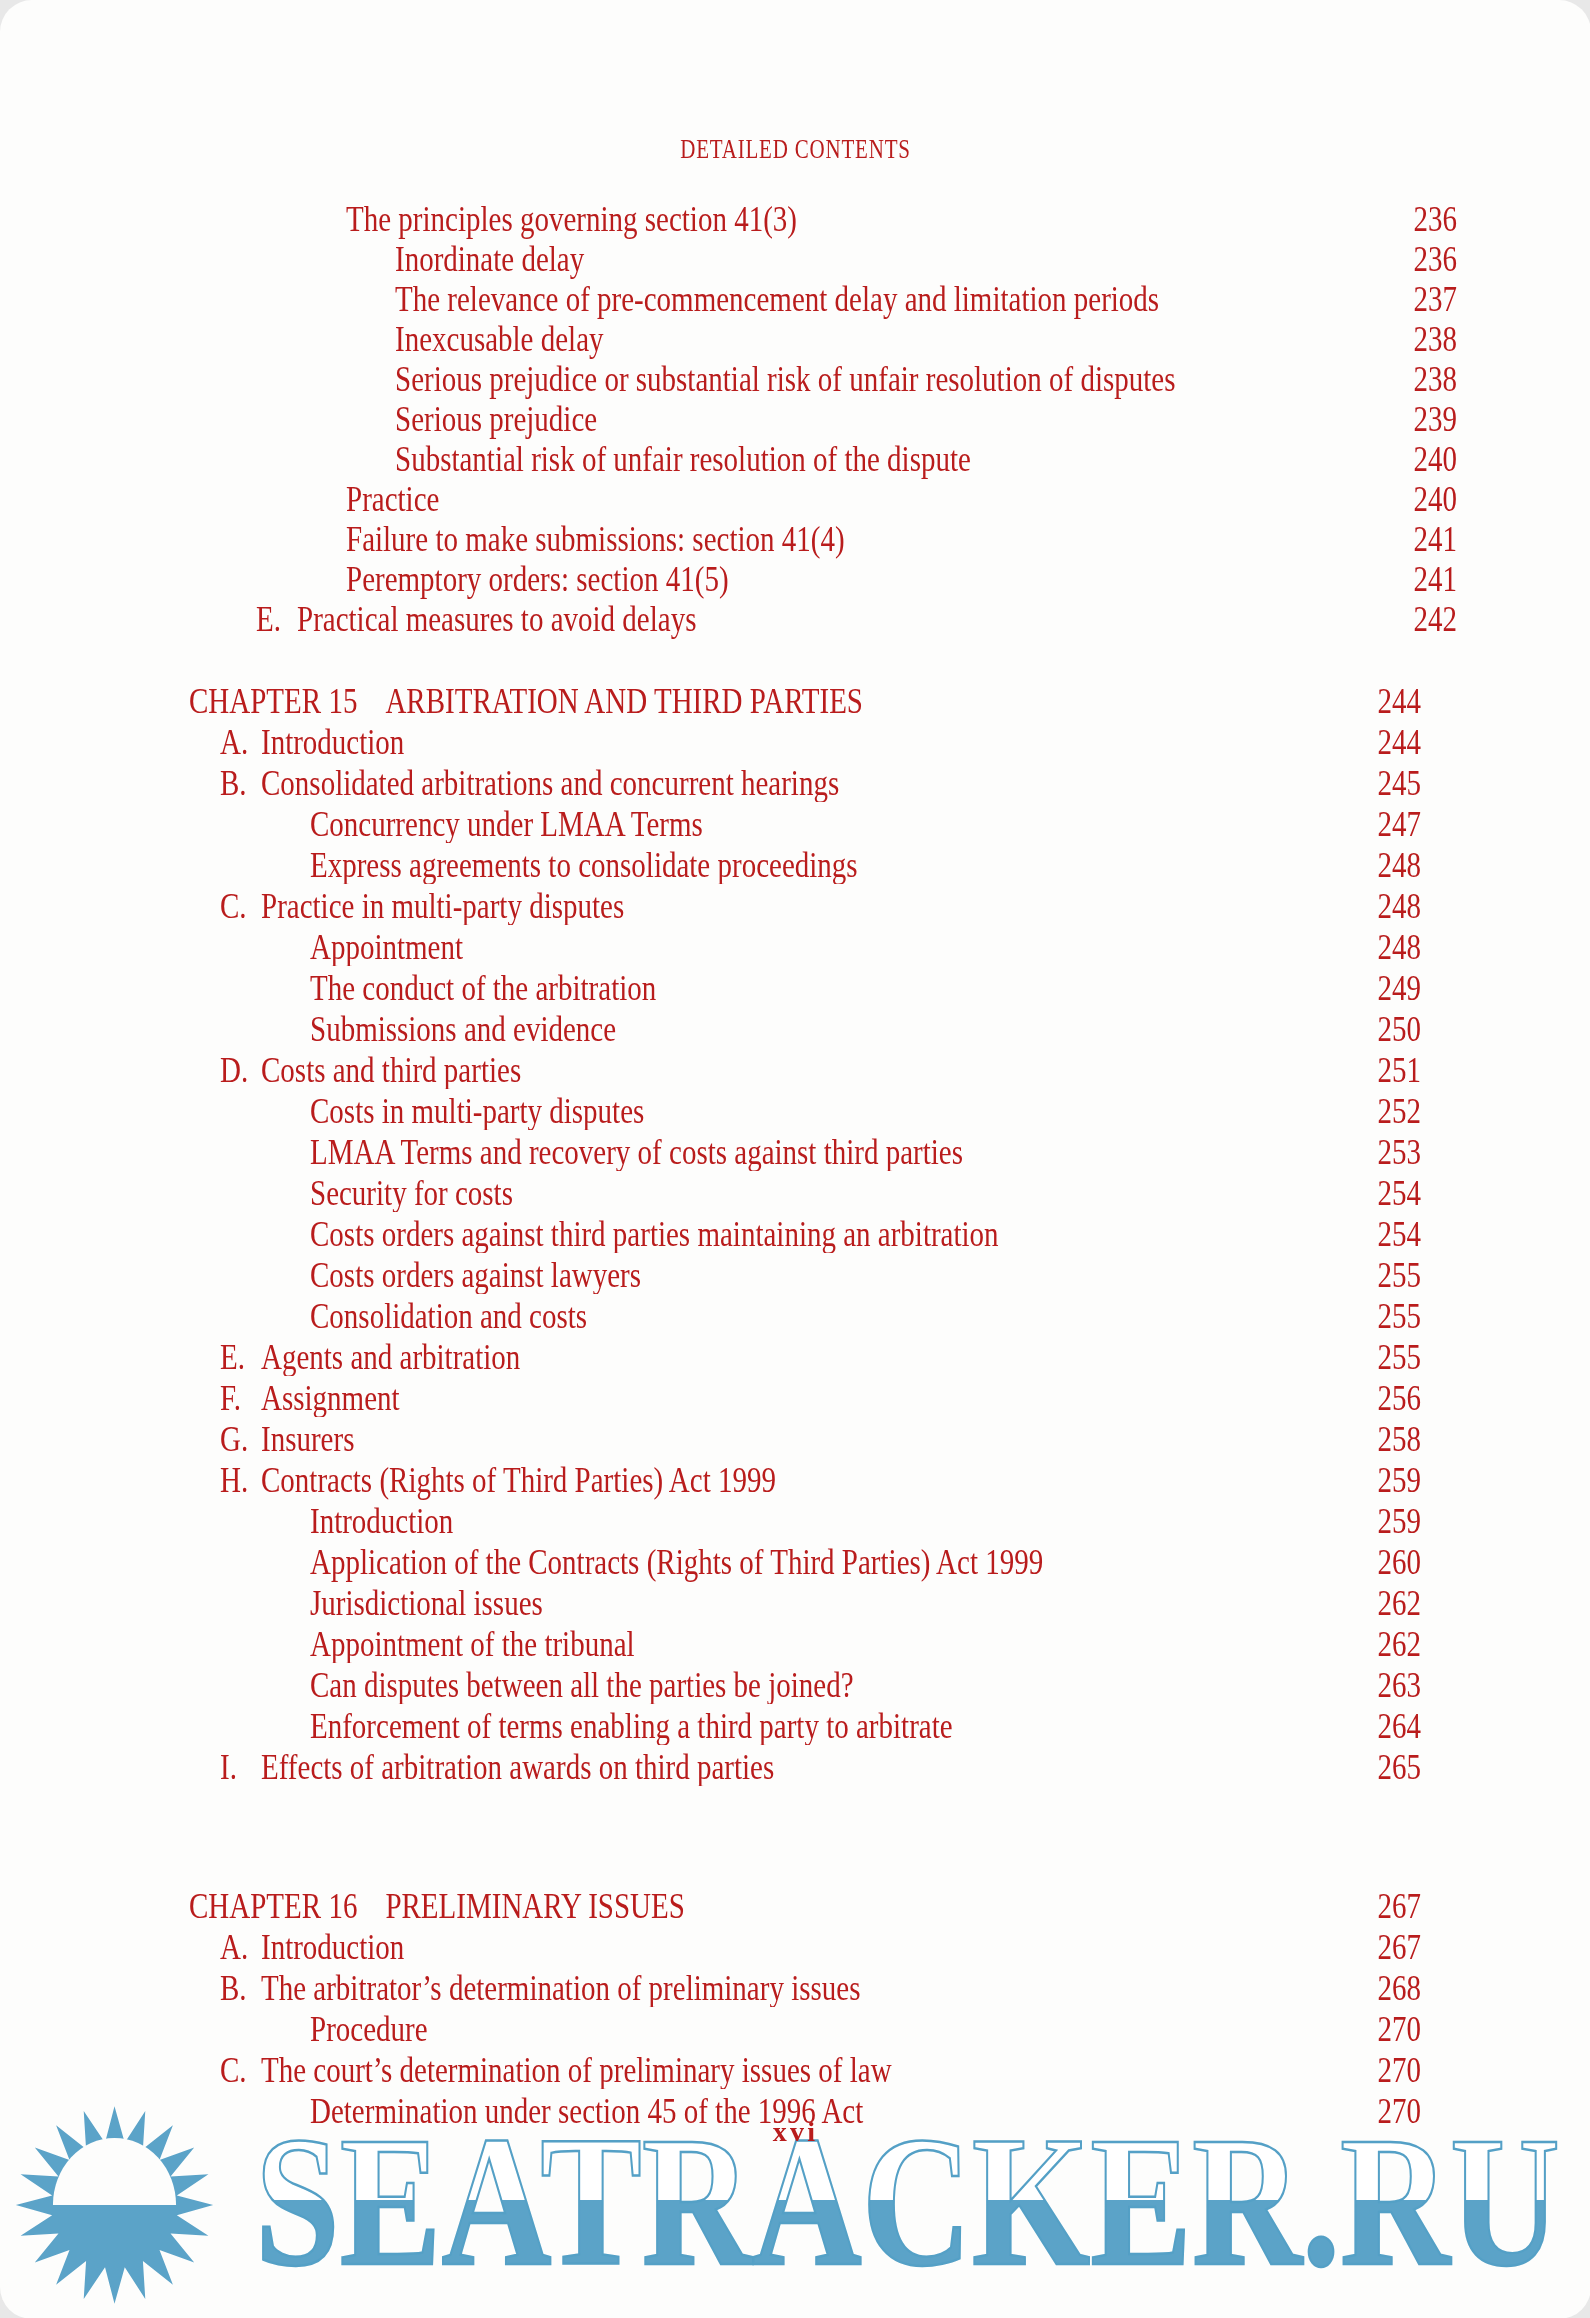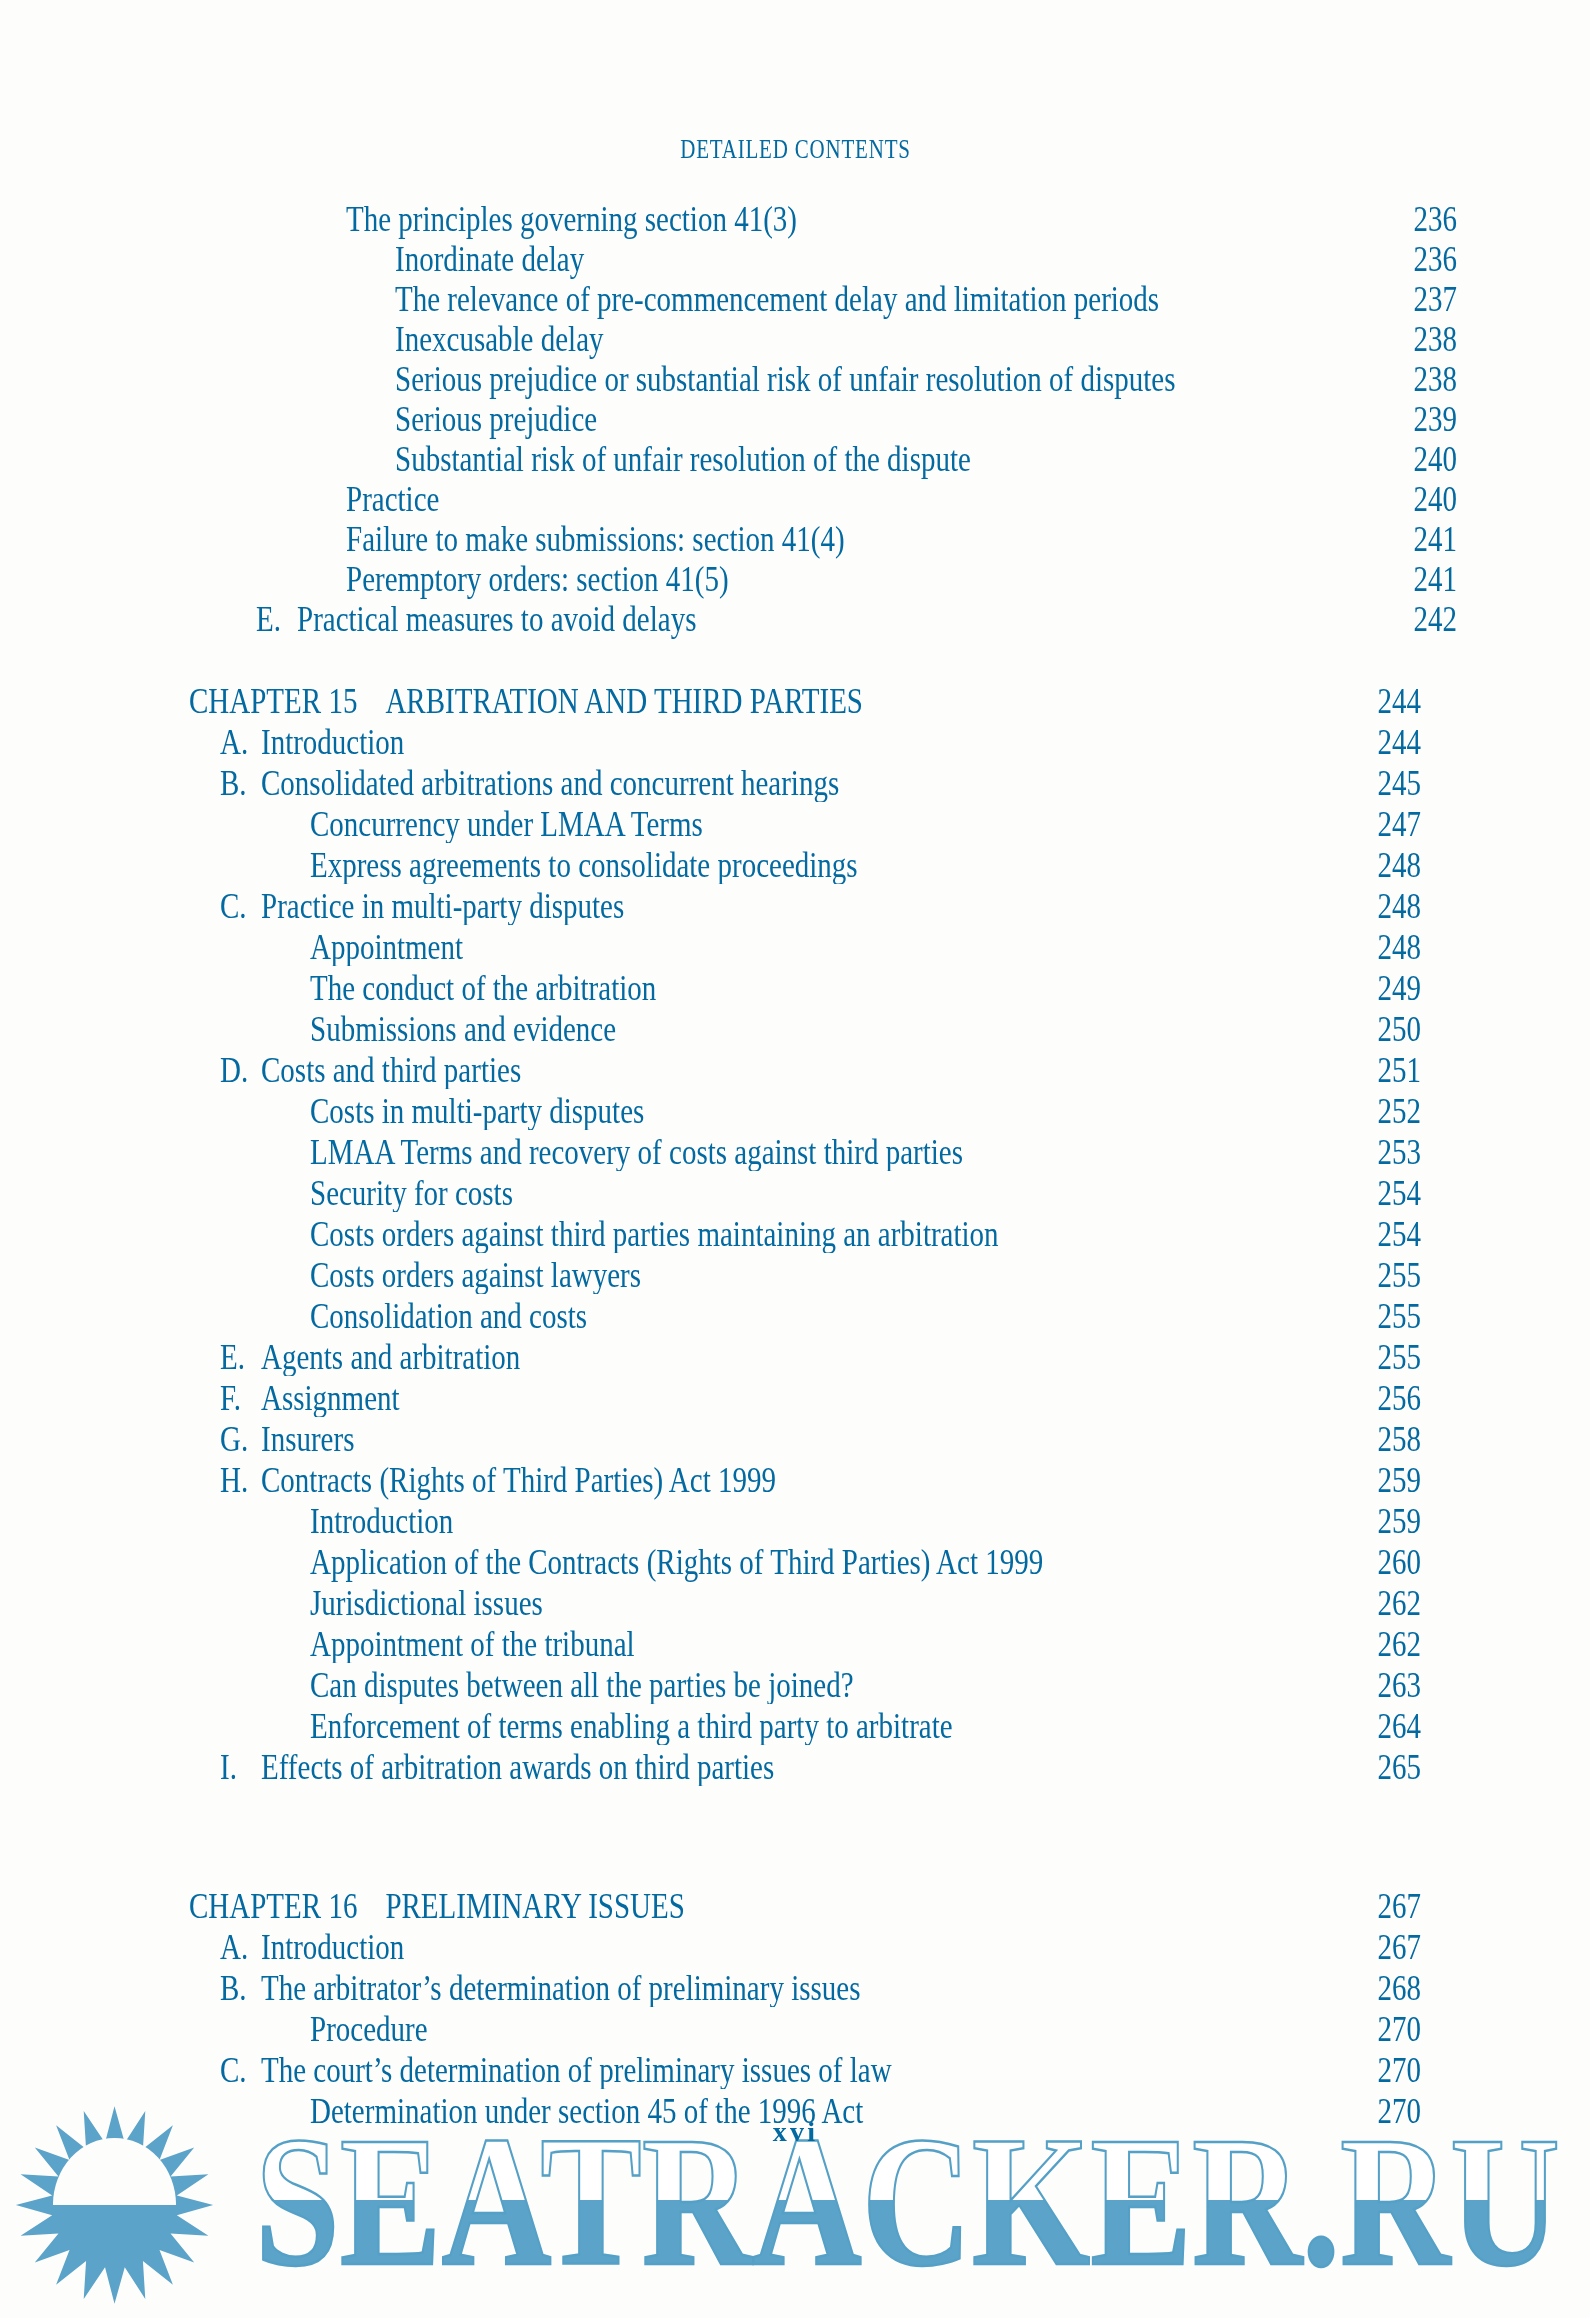--- a/index.html
+++ b/index.html
@@ -2,21 +2,22 @@
 <html style="font-size:13px"><head>
 <meta charset="utf-8">
 <style>
   html,body{margin:0;padding:0;background:#e8e8e8;}
   .page{
     position:relative;
     width:1591px;height:2319px;
     background:#fdfdfc;
     overflow:hidden;
     font-family:"Liberation Serif","DejaVu Serif",serif;
-    color:#0369a1;
+    color:#b91c1c;
+    border-radius:32px;
   }
   .hdr{
     position:absolute;top:141px;left:0;width:100%;
     text-align:center;font-size:21px;letter-spacing:0.8px;line-height:24.6px;
     transform:scaleY(1.3);transform-origin:center bottom;
     white-space:nowrap;
   }
   .block{position:absolute;left:0;width:100%;}
   .b1{top:201px;padding-left:36px;}
   .b2{top:683px;}

